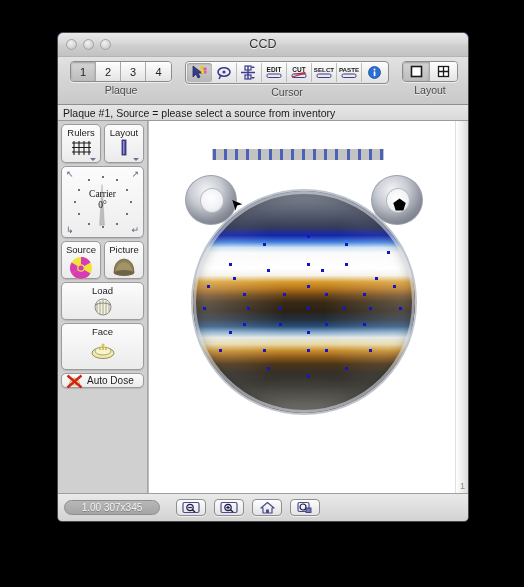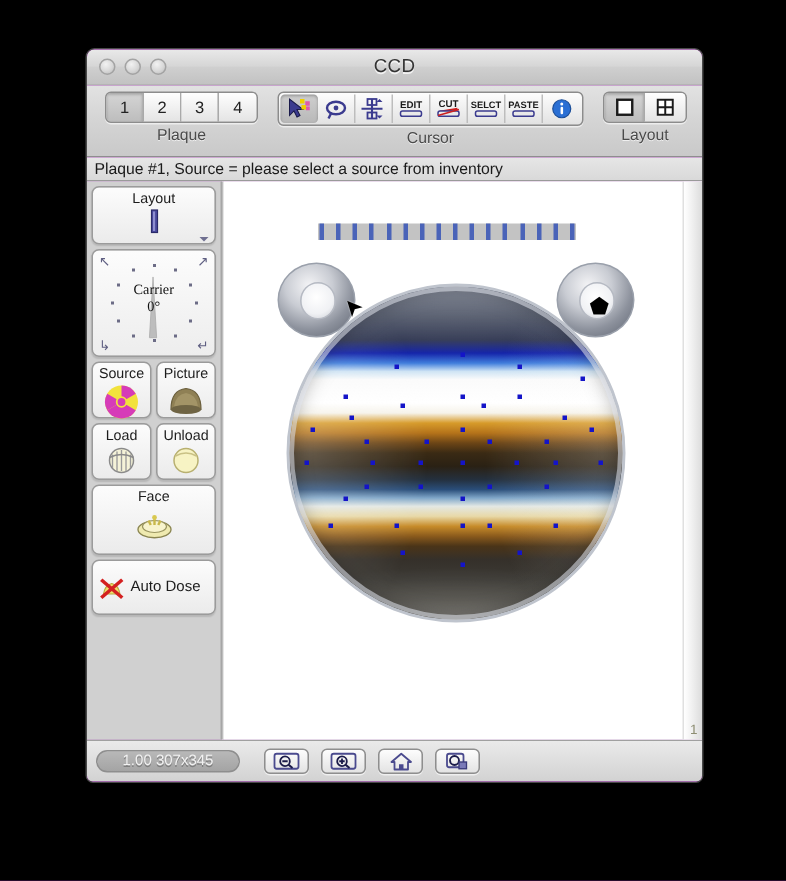--- a/index.html
+++ b/index.html
@@ -29,21 +29,21 @@
 
   
   #window {
     position: absolute;
     left: 57px; top: 32px;
     width: 410px; height: 488px;
     border-radius: 6px 6px 5px 5px;
     box-shadow: 0 6px 22px rgba(0,0,0,0.85);
     overflow: hidden;
     border: 1px solid #4a4a4a;
-    background: #d946ef;
+    background: #6d28d9;
   }
 
   
   #titlebar {
     height: 23px;
     background: linear-gradient(to bottom, #e9e9e9 0%, #d6d6d6 48%, #cfcfcf 52%, #c2c2c2 100%);
     border-bottom: 1px solid #b4b4b4;
     position: relative;
   }
   #traffic {
@@ -224,21 +224,21 @@
     width: 0; height: 0;
     border-left: 3px solid transparent;
     border-right: 3px solid transparent;
     border-top: 3px solid #6f6f90;
   }
 
   .h-rulers { height: 39px; }
   .h-carrier { height: 72px; }
   .h-std { height: 38px; }
   .h-lock { height: 47px; }
-  .h-auto { height: 37px; }
+  .h-auto { height: 15px; }
 
   
   #carrier {
     width: 100%;
     background: linear-gradient(to bottom, #fcfcfc, #ededed);
     border: 1px solid #9b9b9b;
     border-radius: 5px;
     position: relative;
     box-sizing: border-box;
     box-shadow: 0 1px 1px rgba(0,0,0,0.12);
@@ -577,20 +577,37 @@
 
     </div>
 
     <div id="statusline">Plaque #1, Source = please select a source from inventory</div>
 
     <div id="body">
 
       <div id="sidebar">
 
         <div class="pal-row">
+          <div class="pal-btn h-rulers">
+            <span class="pal-label">Rulers</span>
+            <span class="pal-icon">
+              <svg width="20" height="18" viewBox="0 0 20 18">
+                <g stroke="#1b1b1b" stroke-width="1.1">
+                  <line x1="3" y1="2" x2="3" y2="16"></line>
+                  <line x1="8" y1="2" x2="8" y2="16"></line>
+                  <line x1="13" y1="2" x2="13" y2="16"></line>
+                  <line x1="18" y1="2" x2="18" y2="16"></line>
+                  <line x1="1" y1="4" x2="20" y2="4"></line>
+                  <line x1="1" y1="8.5" x2="20" y2="8.5"></line>
+                  <line x1="1" y1="13" x2="20" y2="13"></line>
+                </g>
+              </svg>
+            </span>
+            <span class="chev"></span>
+          </div>
 
           <div class="pal-btn h-rulers">
             <span class="pal-label">Layout</span>
             <span class="pal-icon">
               <svg width="20" height="18" viewBox="0 0 20 18">
                 <rect x="8" y="1" width="4" height="15" fill="#4a4a9e" stroke="#2a2a6a" stroke-width="0.8"></rect>
                 <rect x="9" y="2" width="1.4" height="13" fill="#8e8ed0"></rect>
               </svg>
             </span>
             <span class="chev"></span>
@@ -667,29 +684,20 @@
                   <line x1="8" y1="4" x2="8" y2="17"></line>
                   <line x1="11" y1="3" x2="11" y2="17"></line>
                   <line x1="14" y1="4" x2="14" y2="17"></line>
                   <line x1="17" y1="6" x2="17" y2="15"></line>
                 </g>
                 <path d="M3 8 Q11 4 19 8" fill="none" stroke="#8a8a8a" stroke-width="1"></path>
               </svg>
             </span>
           </div>
 
-          <div class="pal-btn h-std">
-            <span class="pal-label">Unload</span>
-            <span class="pal-icon">
-              <svg width="22" height="20" viewBox="0 0 22 20">
-                <ellipse cx="11" cy="10" rx="8" ry="8" fill="#f7f3c4" stroke="#b8b070" stroke-width="1"></ellipse>
-                <path d="M4 7 Q11 3 18 7" fill="none" stroke="#c9c185" stroke-width="1"></path>
-              </svg>
-            </span>
-          </div>
         </div>
 
         <div class="pal-row">
           <div class="pal-btn h-lock">
             <span class="pal-label">Face</span>
             <span class="pal-icon">
               <svg width="26" height="22" viewBox="0 0 26 22">
                 <ellipse cx="13" cy="15" rx="11" ry="5.5" fill="#efeab0" stroke="#8a8550" stroke-width="0.9"></ellipse>
                 <ellipse cx="13" cy="13" rx="8" ry="4" fill="#f8f4cd" stroke="#9a9560" stroke-width="0.8"></ellipse>
                 <path d="M9 9 l1.5 3 M13 8 l0 4 M17 9 l-1.5 3" stroke="#c8b84a" stroke-width="1.6" fill="none"></path>

